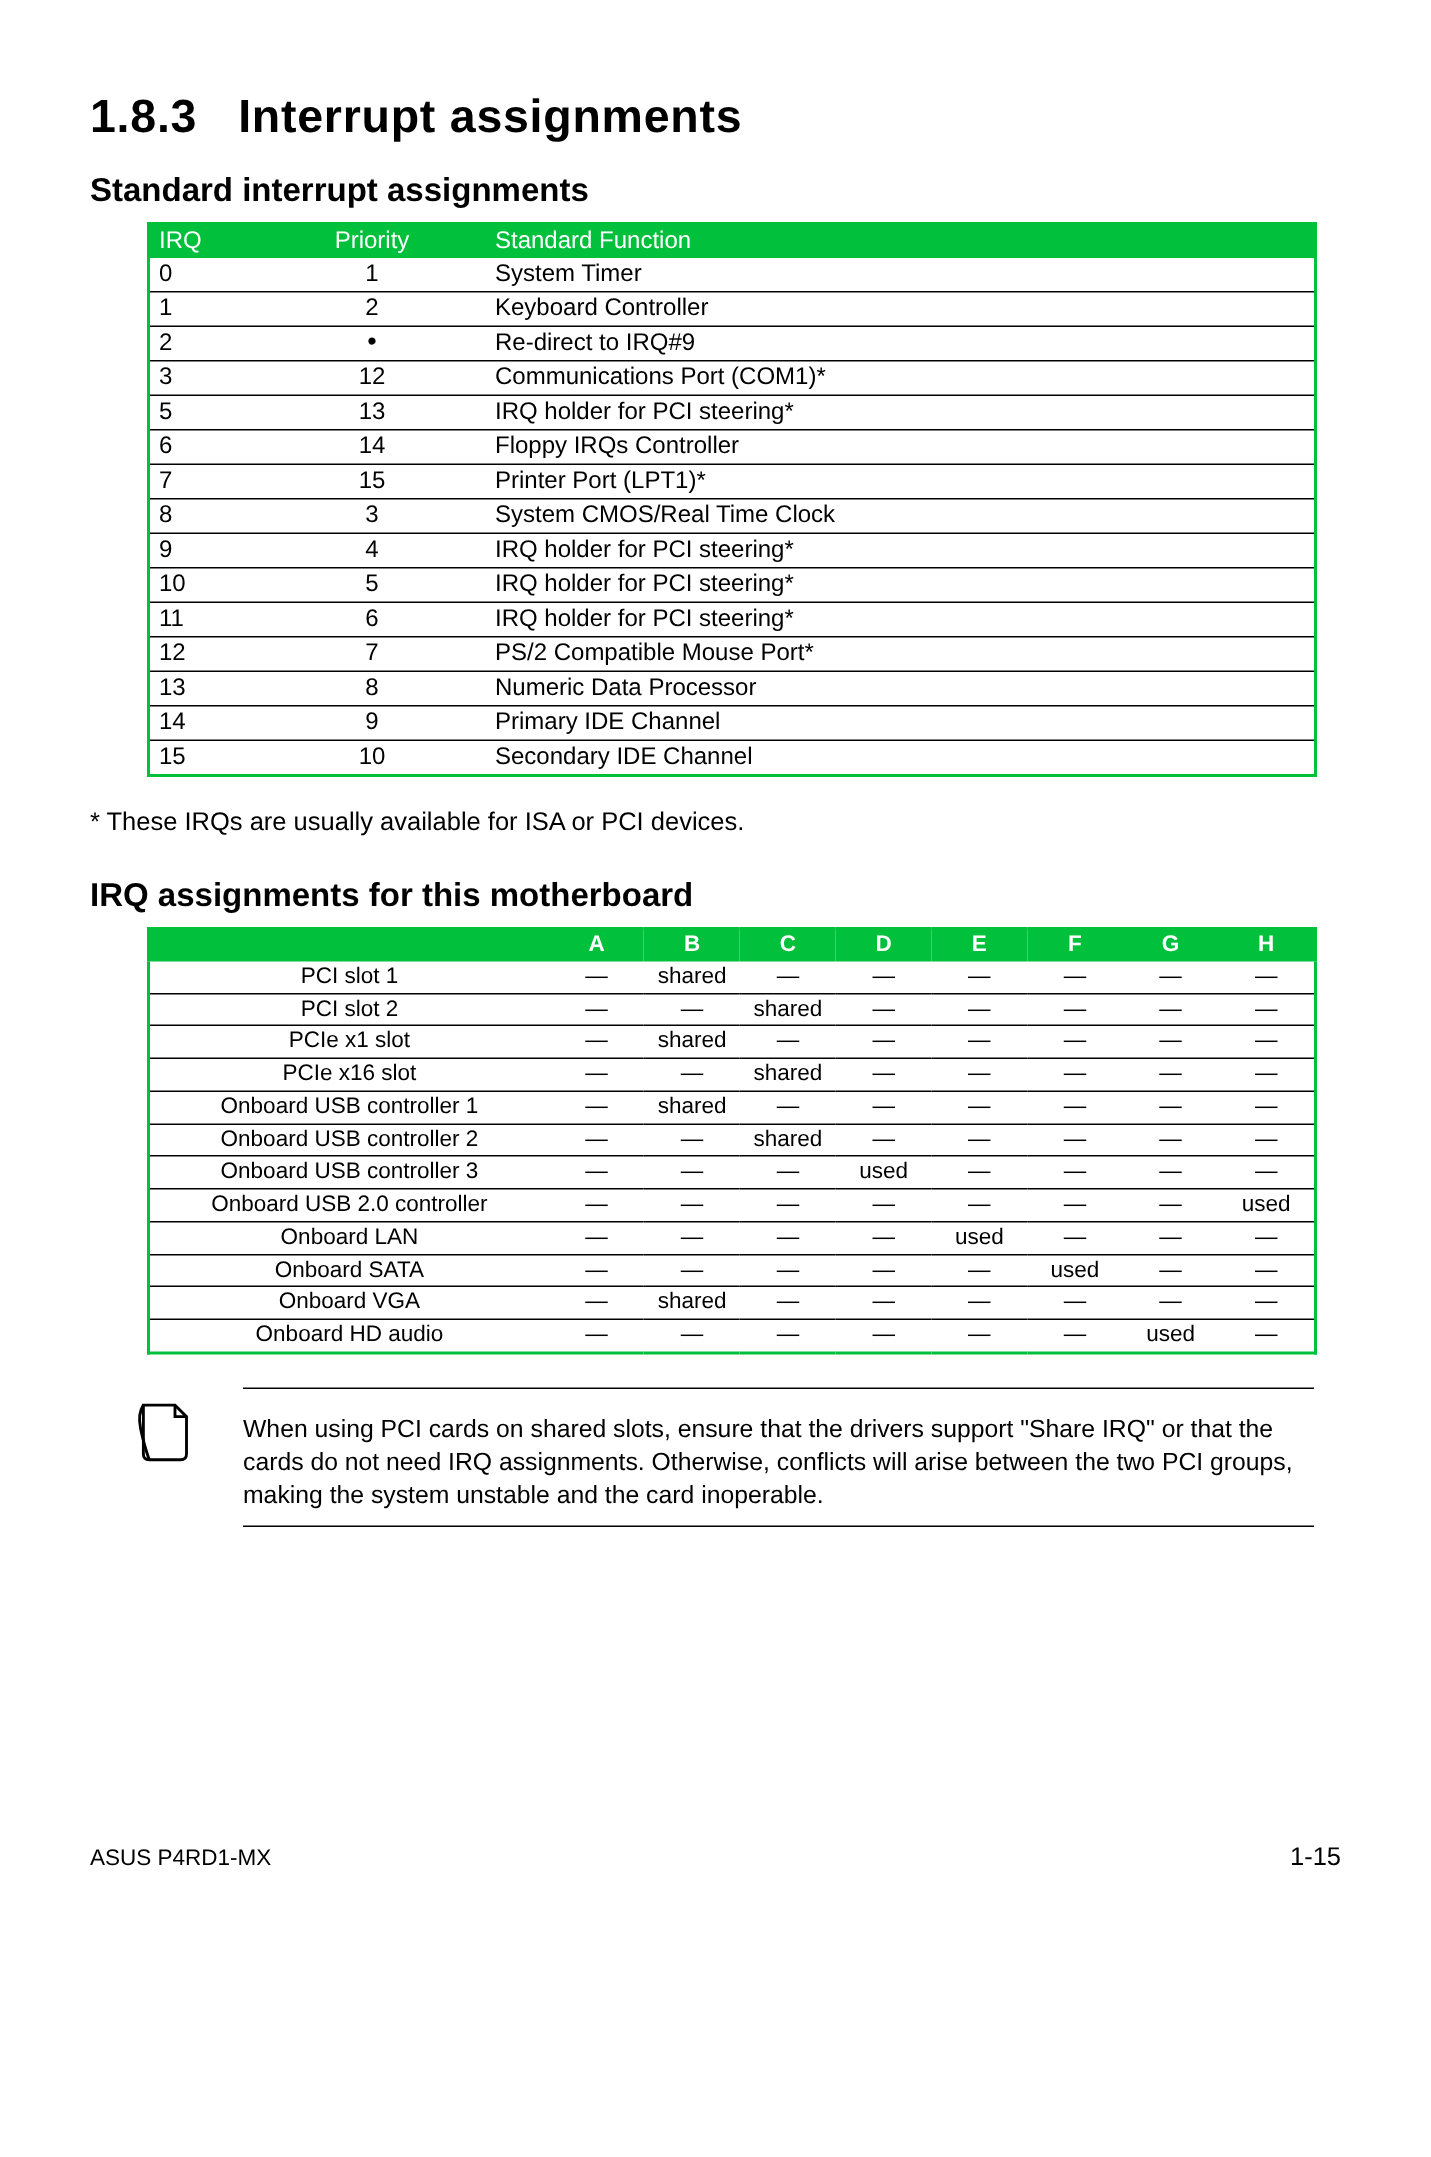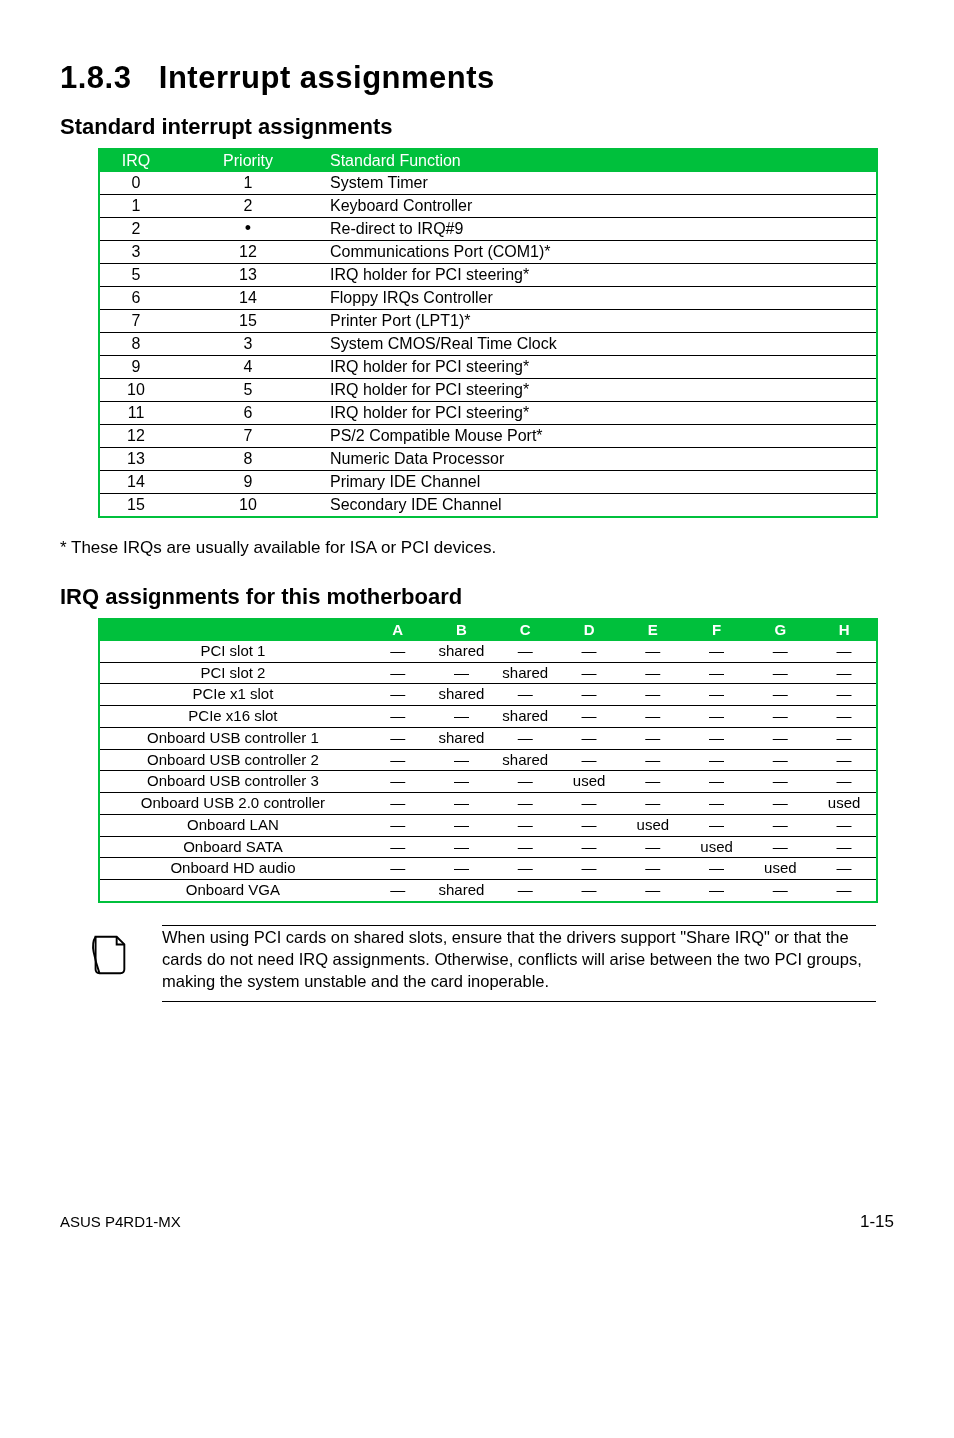--- a/index.html
+++ b/index.html
@@ -38,21 +38,21 @@
     padding: 1px 6px;
     text-align: left;
     line-height: 1.25;
   }
   .t1 th {
     background: #00c03c;
     color: #fff;
     font-weight: normal;
     border-bottom: none;
   }
-  .t1 th.irq, .t1 td.irq { text-align: center; width: 60px; }
+  .t1 th.irq, .t1 td.irq { width: 60px; }
   .t1 th.pri, .t1 td.pri { text-align: center; width: 140px; }
   .t1 th.fn,  .t1 td.fn  {  }
   .t1 tr:last-child td { border-bottom: none; }
   .dot { font-size: 18px; line-height: 0.2; }
 
   .note {
     font-size: 17px;
     margin: 20px 0 26px 0;
   }
 
@@ -78,21 +78,21 @@
 
   .callout {
     display: flex;
     align-items: flex-start;
     margin: 22px 0 0 26px;
     width: 790px;
   }
   .callout-text {
     border-top: 1px solid #000;
     border-bottom: 1px solid #000;
-    padding: 0 0 8px 0;
+    padding: 16px 0 8px 0;
     font-size: 16.5px;
     line-height: 1.35;
     flex: 1;
   }
   .callout-icon {
     width: 60px;
     padding-top: 6px;
     padding-right: 16px;
     flex: none;
   }
@@ -326,39 +326,39 @@
         <td class="col">—</td>
         <td class="col">—</td>
         <td class="col">—</td>
         <td class="col">—</td>
         <td class="col">—</td>
         <td class="col">used</td>
         <td class="col">—</td>
         <td class="col">—</td>
       </tr>
       <tr>
+        <td class="dev">Onboard VGA</td>
+        <td class="col">—</td>
+        <td class="col">shared</td>
+        <td class="col">—</td>
+        <td class="col">—</td>
+        <td class="col">—</td>
+        <td class="col">—</td>
+        <td class="col">—</td>
+        <td class="col">—</td>
+      </tr>
+      <tr>
         <td class="dev">Onboard HD audio</td>
         <td class="col">—</td>
         <td class="col">—</td>
         <td class="col">—</td>
         <td class="col">—</td>
         <td class="col">—</td>
         <td class="col">—</td>
         <td class="col">used</td>
-        <td class="col">—</td>
-      </tr>
-      <tr>
-        <td class="dev">Onboard VGA</td>
-        <td class="col">—</td>
-        <td class="col">shared</td>
-        <td class="col">—</td>
-        <td class="col">—</td>
-        <td class="col">—</td>
-        <td class="col">—</td>
-        <td class="col">—</td>
         <td class="col">—</td>
       </tr>
     </tbody>
 </table>
 
 <div class="callout">
   <div class="callout-icon">
     <svg viewBox="0 0 48 48" width="46" height="46" fill="none" stroke="#000" stroke-width="2">
       <path d="M10 6 H32 L40 14 V40 Q40 44 36 44 H14 Q10 44 10 40 Z"></path>
       <path d="M10 6 Q6 12 8 22 Q10 32 14 44"></path>

